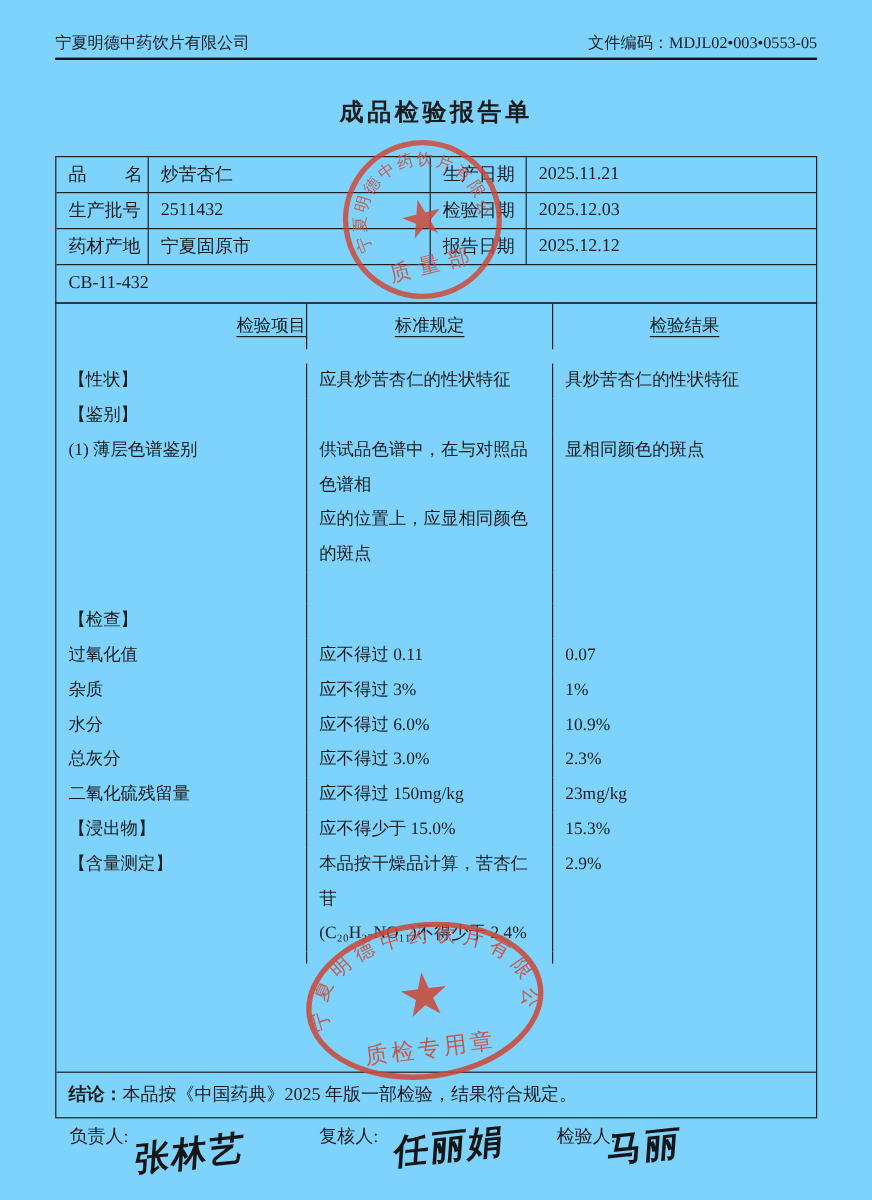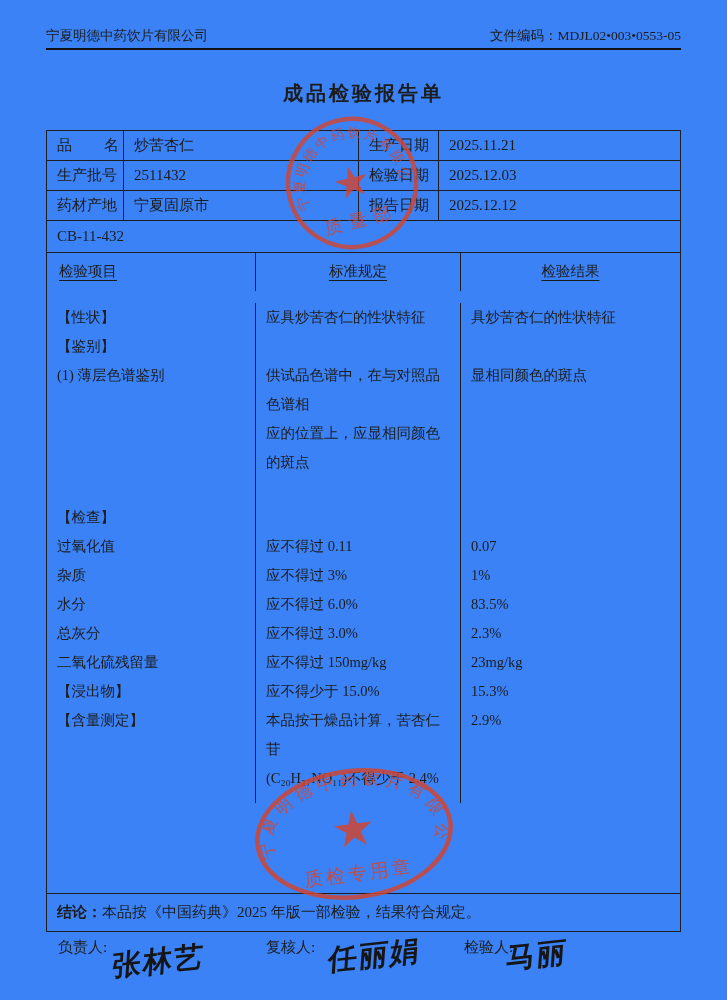--- a/index.html
+++ b/index.html
@@ -1,18 +1,18 @@
 <!DOCTYPE html>
 <html><head>
 <meta charset="utf-8">
 <style>
   * { margin:0; padding:0; box-sizing:border-box; }
   html,body { background:#ffffff; }
   .page {
-    position:relative; width:727px; height:1000px; background:#3b82f6;
+    position:relative; width:727px; height:1000px; background:#7dd3fc;
     font-family:"Liberation Serif","DejaVu Serif",serif; color:#1c1c1c;
     overflow:hidden;
   }
   
   .hdr {
     position:absolute; left:46px; right:46px; top:28px; height:22px;
     display:flex; justify-content:space-between; align-items:flex-end;
     border-bottom:2px solid #111; padding-bottom:3px; font-size:13.5px;
   }
   .doc-title {
@@ -30,21 +30,21 @@
   .icell.bline { border-right:1.5px solid #1e1e1e; }
   .jlab { display:inline-block; width:62px; text-align-last:justify; }
   
   .main-table {
     position:absolute; left:46px; top:251.5px; width:635px; height:680px;
     border:1.5px solid #1e1e1e; display:flex; flex-direction:column; font-size:14.5px;
   }
   .mt-header { display:grid; grid-template-columns:209px 205px 1fr; height:38px; flex:0 0 auto; }
   .mt-header .hc { padding-top:9px; }
   .mt-header .hc span { text-decoration:underline; text-underline-offset:4px; }
-  .hc1 { padding-left:12px; }
+  .hc1 { padding-left:12px;text-align:right; }
   .hc2, .hc3 { text-align:center; }
   .mt-body { flex:1 1 auto; display:grid; grid-template-columns:209px 205px 1fr;
              grid-auto-rows:min-content; padding-top:12px; overflow:hidden; }
   .cell { line-height:29px; min-height:29px; padding:0 8px 0 10px; white-space:pre-line; }
   .bline { border-right:1.5px solid #1e1e1e; }
   .gap { min-height:26px; }
   .fill { min-height:10px; height:100%; }
   .mt-concl { flex:0 0 auto; height:38px; border-top:1.5px solid #1e1e1e;
               display:flex; align-items:center; padding-left:10px; font-size:15px; }
   .mt-concl b { font-weight:bold; }
@@ -126,21 +126,21 @@
       <div class="cell bline">过氧化值</div>
       <div class="cell bline">应不得过 0.11</div>
       <div class="cell">0.07</div>
 
       <div class="cell bline">杂质</div>
       <div class="cell bline">应不得过 3%</div>
       <div class="cell">1%</div>
 
       <div class="cell bline">水分</div>
       <div class="cell bline">应不得过 6.0%</div>
-      <div class="cell">83.5%</div>
+      <div class="cell">10.9%</div>
 
       <div class="cell bline">总灰分</div>
       <div class="cell bline">应不得过 3.0%</div>
       <div class="cell">2.3%</div>
 
       <div class="cell bline">二氧化硫残留量</div>
       <div class="cell bline">应不得过 150mg/kg</div>
       <div class="cell">23mg/kg</div>
 
       <div class="cell bline">【浸出物】</div>

